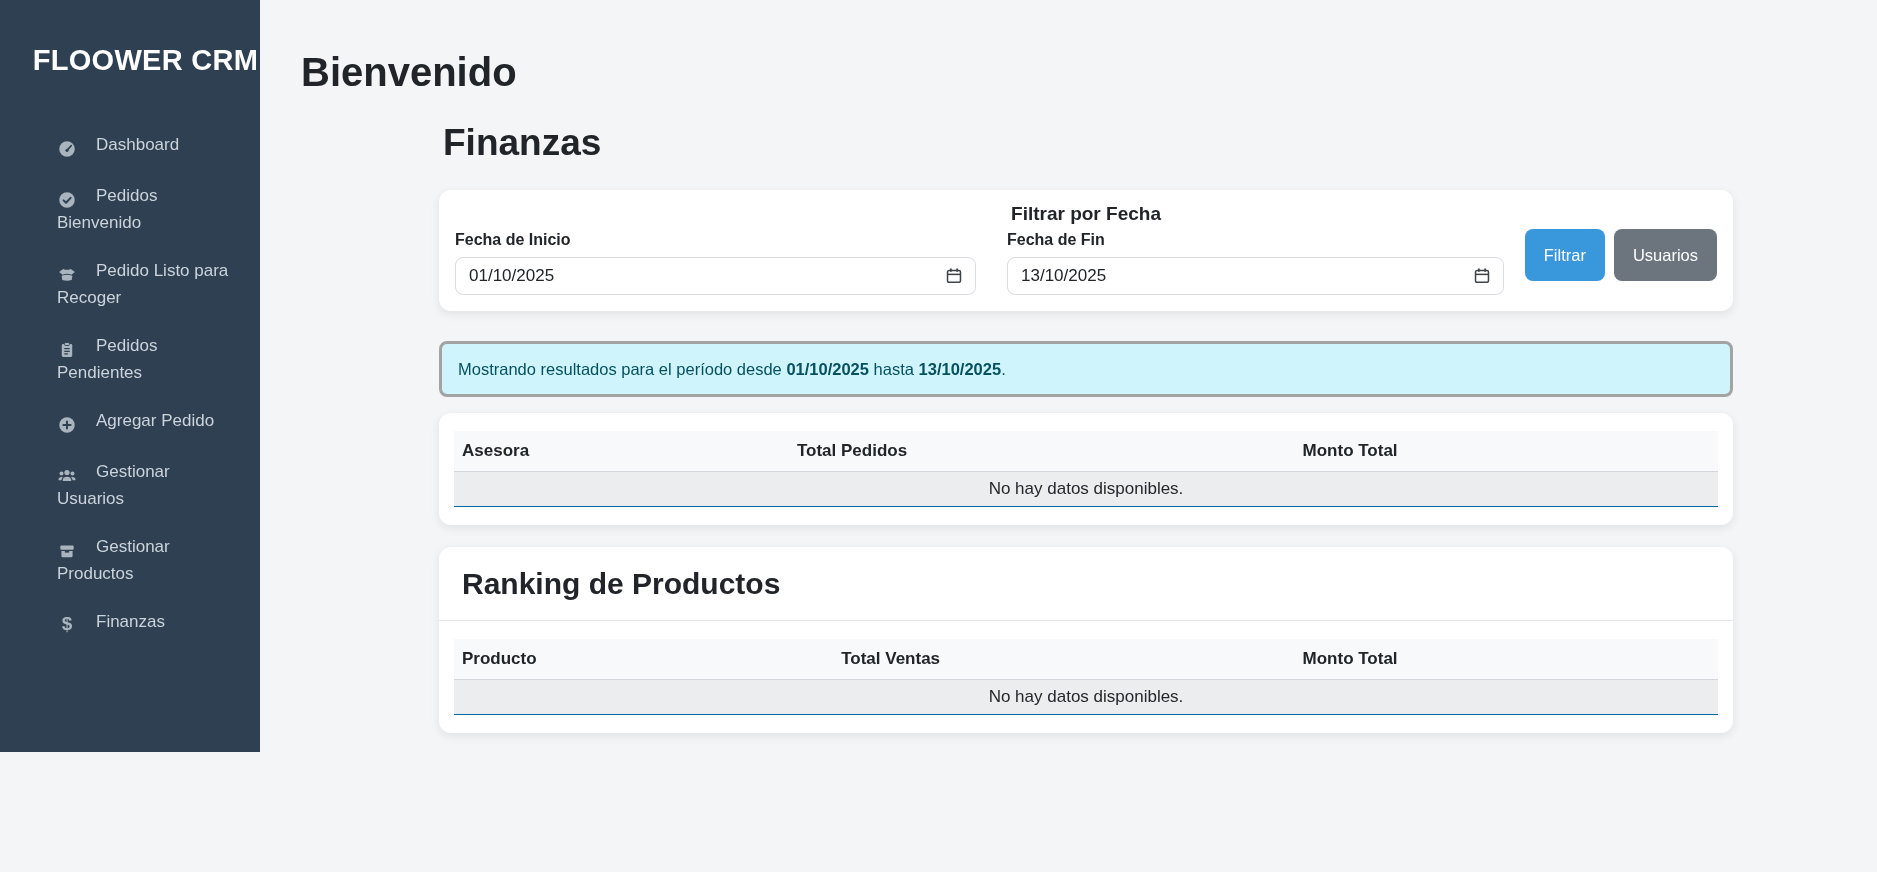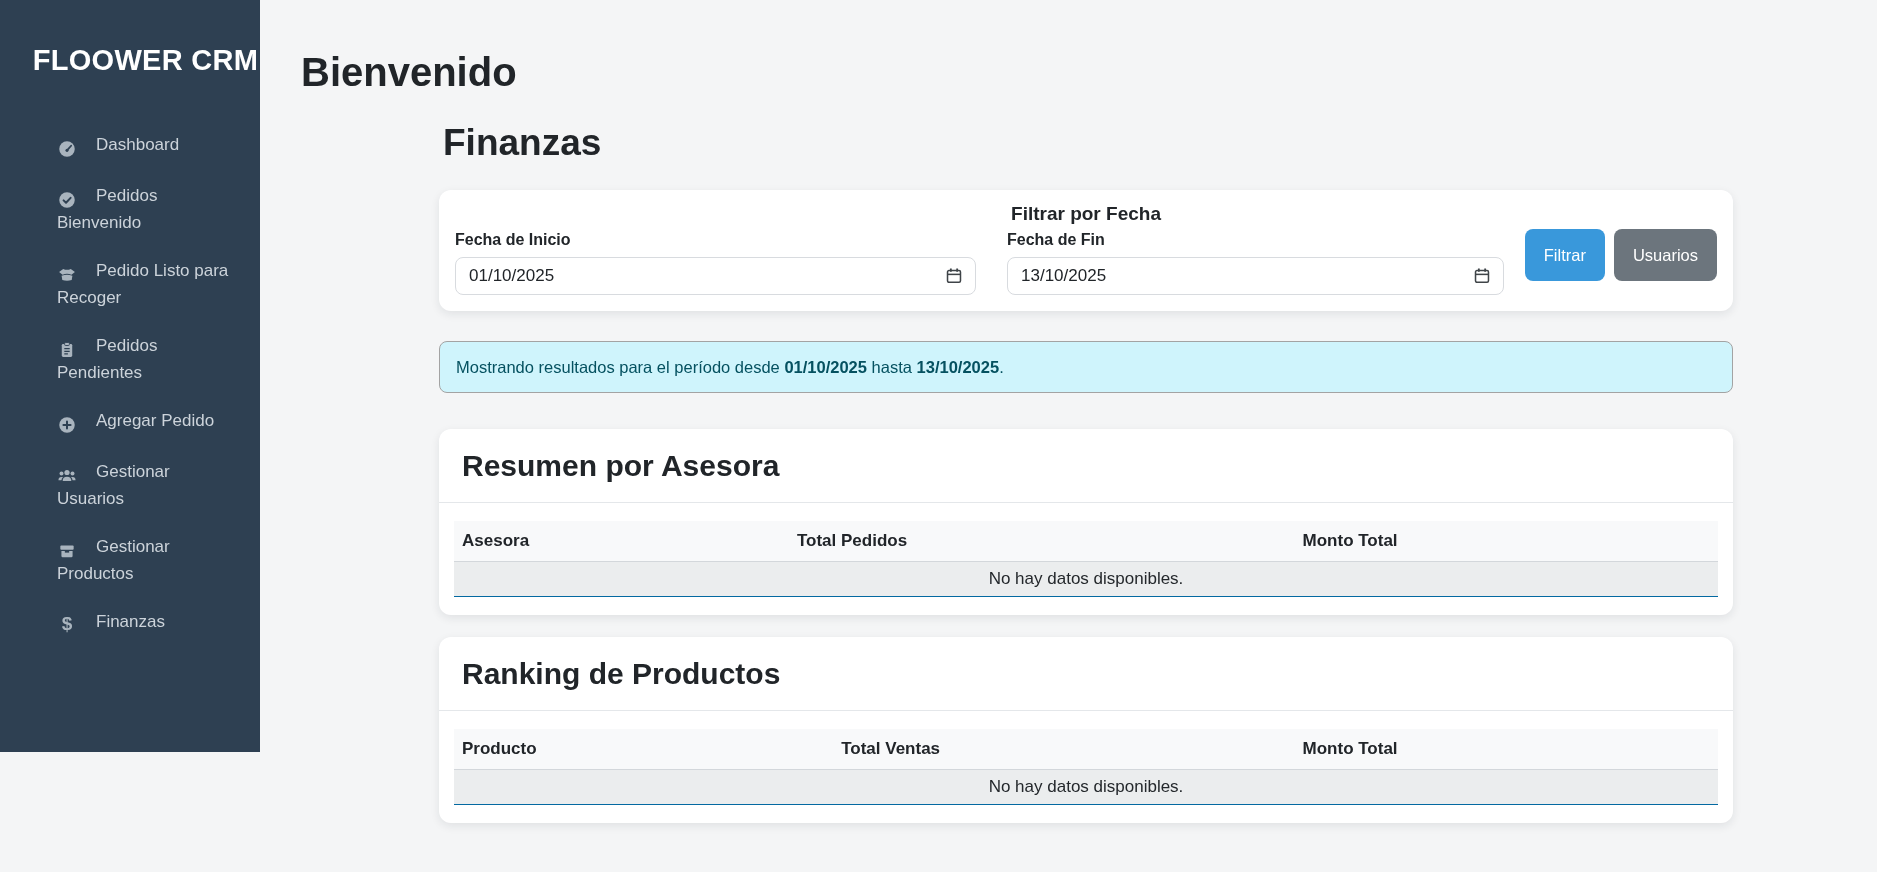--- a/index.html
+++ b/index.html
@@ -56,22 +56,22 @@
   .btn-group { margin-left:auto; display:flex; gap:9px; }
   .btn {
     height:52px; border:none; border-radius:8px; padding:0 19px;
     font-family:inherit; font-size:16.5px; color:#fff; cursor:pointer; line-height:38px;
   }
   .btn-filter { background:#3998db; }
   .btn-clear  { background:#6c757d; }
 
   
   .alert {
-    margin:30px 0 36px 0; padding:14px 16px;
-    background:#cff4fc; border:1px solid #a3a3a3; border-radius:8px;
+    margin:30px 0 16px 0; padding:14px 16px;
+    background:#cff4fc; border:3px solid #a3a3a3; border-radius:8px;
     color:#055160; font-size:16.5px; line-height:22px;
   }
   .alert b { font-weight:700; }
 
   
   .table-card { margin-bottom:22px; }
   .card-header { padding:17px 23px; border-bottom:1px solid #e4e7ea; }
   .card-title { margin:0; font-size:30px; font-weight:600; line-height:39px; }
   .card-body { padding:18px 15px; }
   table { width:100%; border-collapse:collapse; font-size:17px; }
@@ -177,23 +177,20 @@
         <div class="btn-group">
           <button class="btn btn-filter">Filtrar</button>
           <button class="btn btn-clear">Usuarios</button>
         </div>
       </div>
     </div>
 
     <div class="alert"><span>Mostrando resultados para el período desde</span> <b>01/10/2025</b> <span>hasta</span> <b>13/10/2025</b><span>.</span></div>
 
     <div class="card table-card">
-      <div class="card-header">
-        <h3 class="card-title">Resumen por Asesora</h3>
-      </div>
       <div class="card-body">
         <table>
           <colgroup>
               <col style="width:26.5%">
               <col style="width:40%">
               <col style="width:33.5%">
             </colgroup>
           <thead>
             <tr>
               <th>Asesora</th>

